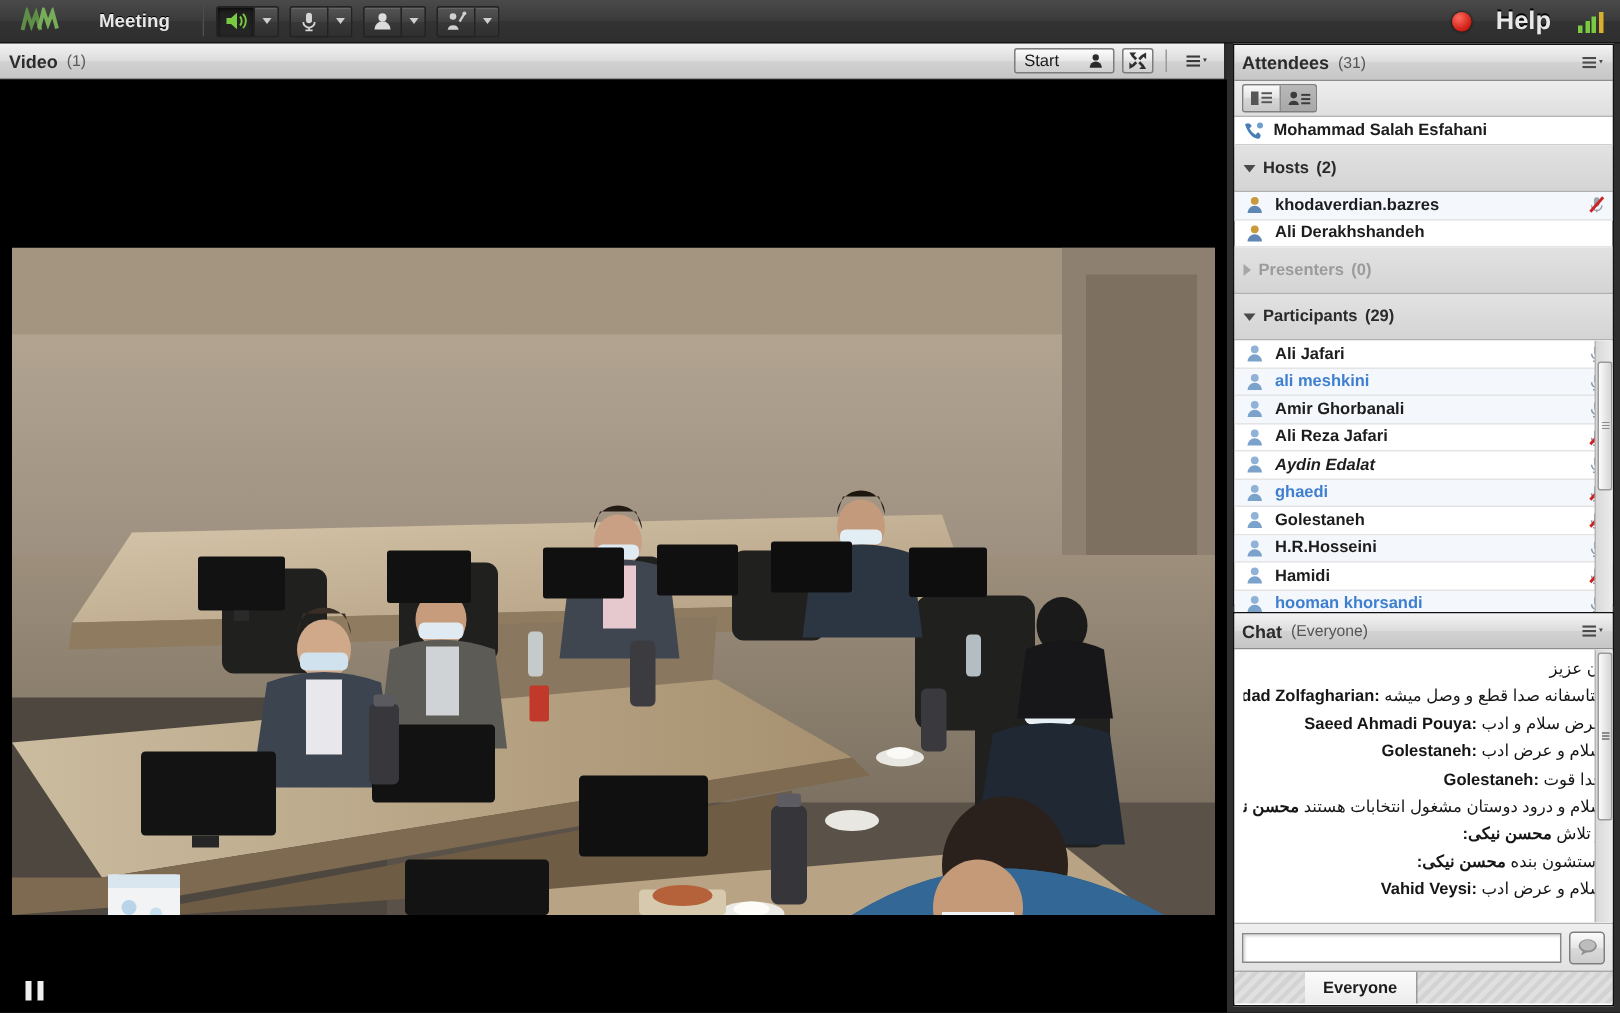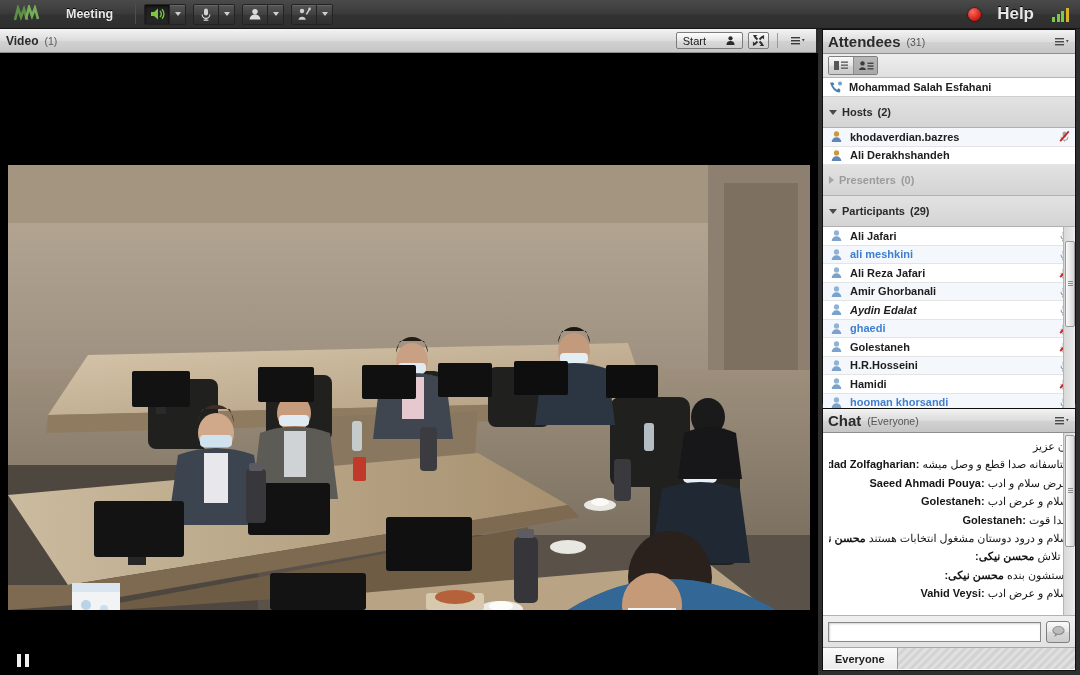--- a/index.html
+++ b/index.html
@@ -102,21 +102,21 @@
   
   .right-col { position: absolute; right: 0; top: 29px; width: 262px; height: 646px; background: #2e2e2e; }
 
   .panel { position: absolute; left: 4px; width: 254px; background: #fff; border: 1px solid #0f0f0f; }
   .panel-head {
     height: 24px; width: 100%;
     background: linear-gradient(#f3f3f3, #dcdcdc 50%, #d2d2d2 51%, #c6c6c6);
     border-bottom: 1px solid #8e8e8e;
     display: flex; align-items: center; padding: 0 5px;
   }
-  .panel-title { font-size: 15px; font-weight: bold; color: #2b2b2b; }
+  .panel-title { font-size: 12px; font-weight: bold; color: #2b2b2b; }
   .panel-count { font-size: 10.5px; color: #555; margin-left: 6px; }
   .panel-menu { margin-left: auto; display: flex; align-items: center; }
 
   
   #attendees { top: 0; height: 375px; }
   .att-toolbar {
     height: 24px; background: linear-gradient(#eeeeee, #dfdfdf);
     border-bottom: 1px solid #b4b4b4; display: flex; align-items: center; padding-left: 5px;
   }
   .seg { display: flex; border: 1px solid #7f7f7f; border-radius: 2px; overflow: hidden; }
@@ -196,21 +196,21 @@
     box-shadow: inset 1px 1px 2px rgba(0,0,0,0.18);
     font-family: "Liberation Sans", sans-serif; font-size: 11px; padding: 0 4px; outline: none;
   }
   .send-btn {
     width: 24px; height: 22px; display: flex; align-items: center; justify-content: center;
     background: linear-gradient(#fbfbfb,#e6e6e6 50%,#dadada 51%,#cdcdcd);
     border: 1px solid #7f7f7f; border-radius: 3px;
   }
   .chat-tabs {
     height: 22px; background: repeating-linear-gradient(135deg,#e0e0e0 0 3px,#d3d3d3 3px 6px);
-    border-top: 1px solid #a8a8a8; display: flex; align-items: stretch;
+    border-top: 1px solid #a8a8a8; display: flex; align-items: stretch; padding-left: 47px;
   }
   .chat-tab {
     padding: 0 12px; display: flex; align-items: center; font-size: 11px; font-weight: bold; color: #1d1d1d;
     background: linear-gradient(#fbfbfb,#ececec); border-right: 1px solid #999;
   }
 </style>
 </head>
 <body>
 
 <div id="app">
@@ -610,45 +610,45 @@
               <path d="M1.8 13 a5.2 5.2 0 0 1 10.4 0 z" fill="#7ba2ca"></path>
             </svg>
             <span class="nm">ali meshkini</span>
             <svg width="13" height="13" viewBox="0 0 14 14">
               <rect x="5" y="1.6" width="4" height="6.6" rx="2" fill="#8c99a6"></rect>
               <path d="M3.3 7.4 a3.7 3.7 0 0 0 7.4 0" fill="none" stroke="#8c99a6" stroke-width="1.1"></path>
               <line x1="7" y1="10.6" x2="7" y2="12.4" stroke="#8c99a6" stroke-width="1.1"></line>
               <line x1="4.3" y1="12.7" x2="9.7" y2="12.7" stroke="#8c99a6" stroke-width="1.1"></line>
             </svg>
           </div>
+          <div class="att-row alt">
+            <svg width="13" height="13" viewBox="0 0 14 14">
+              <circle cx="7" cy="4.2" r="2.8" fill="#8fb2d6"></circle>
+              <path d="M1.8 13 a5.2 5.2 0 0 1 10.4 0 z" fill="#7ba2ca"></path>
+            </svg>
+            <span class="nm">Amir Ghorbanali</span>
+            <svg width="13" height="13" viewBox="0 0 14 14">
+              <rect x="5" y="1.6" width="4" height="6.6" rx="2" fill="#8c99a6"></rect>
+              <path d="M3.3 7.4 a3.7 3.7 0 0 0 7.4 0" fill="none" stroke="#8c99a6" stroke-width="1.1"></path>
+              <line x1="7" y1="10.6" x2="7" y2="12.4" stroke="#8c99a6" stroke-width="1.1"></line>
+              <line x1="4.3" y1="12.7" x2="9.7" y2="12.7" stroke="#8c99a6" stroke-width="1.1"></line>
+            </svg>
+          </div>
           <div class="att-row">
             <svg width="13" height="13" viewBox="0 0 14 14">
               <circle cx="7" cy="4.2" r="2.8" fill="#8fb2d6"></circle>
               <path d="M1.8 13 a5.2 5.2 0 0 1 10.4 0 z" fill="#7ba2ca"></path>
             </svg>
             <span class="nm">Ali Reza Jafari</span>
             <svg width="13" height="13" viewBox="0 0 14 14">
               <rect x="5" y="1.6" width="4" height="6.6" rx="2" fill="#8c99a6"></rect>
               <path d="M3.3 7.4 a3.7 3.7 0 0 0 7.4 0" fill="none" stroke="#8c99a6" stroke-width="1.1"></path>
               <line x1="7" y1="10.6" x2="7" y2="12.4" stroke="#8c99a6" stroke-width="1.1"></line>
               <line x1="4.3" y1="12.7" x2="9.7" y2="12.7" stroke="#8c99a6" stroke-width="1.1"></line>
               <line x1="2.4" y1="12" x2="11.6" y2="1.6" stroke="#cc2222" stroke-width="2"></line>
-            </svg>
-          </div>
-          <div class="att-row alt">
-            <svg width="13" height="13" viewBox="0 0 14 14">
-              <circle cx="7" cy="4.2" r="2.8" fill="#8fb2d6"></circle>
-              <path d="M1.8 13 a5.2 5.2 0 0 1 10.4 0 z" fill="#7ba2ca"></path>
-            </svg>
-            <span class="nm">Amir Ghorbanali</span>
-            <svg width="13" height="13" viewBox="0 0 14 14">
-              <rect x="5" y="1.6" width="4" height="6.6" rx="2" fill="#8c99a6"></rect>
-              <path d="M3.3 7.4 a3.7 3.7 0 0 0 7.4 0" fill="none" stroke="#8c99a6" stroke-width="1.1"></path>
-              <line x1="7" y1="10.6" x2="7" y2="12.4" stroke="#8c99a6" stroke-width="1.1"></line>
-              <line x1="4.3" y1="12.7" x2="9.7" y2="12.7" stroke="#8c99a6" stroke-width="1.1"></line>
             </svg>
           </div>
           <div class="att-row ital">
             <svg width="13" height="13" viewBox="0 0 14 14">
               <circle cx="7" cy="4.2" r="2.8" fill="#8fb2d6"></circle>
               <path d="M1.8 13 a5.2 5.2 0 0 1 10.4 0 z" fill="#7ba2ca"></path>
             </svg>
             <span class="nm">Aydin Edalat</span>
             <svg width="13" height="13" viewBox="0 0 14 14">
               <rect x="5" y="1.6" width="4" height="6.6" rx="2" fill="#8c99a6"></rect>

